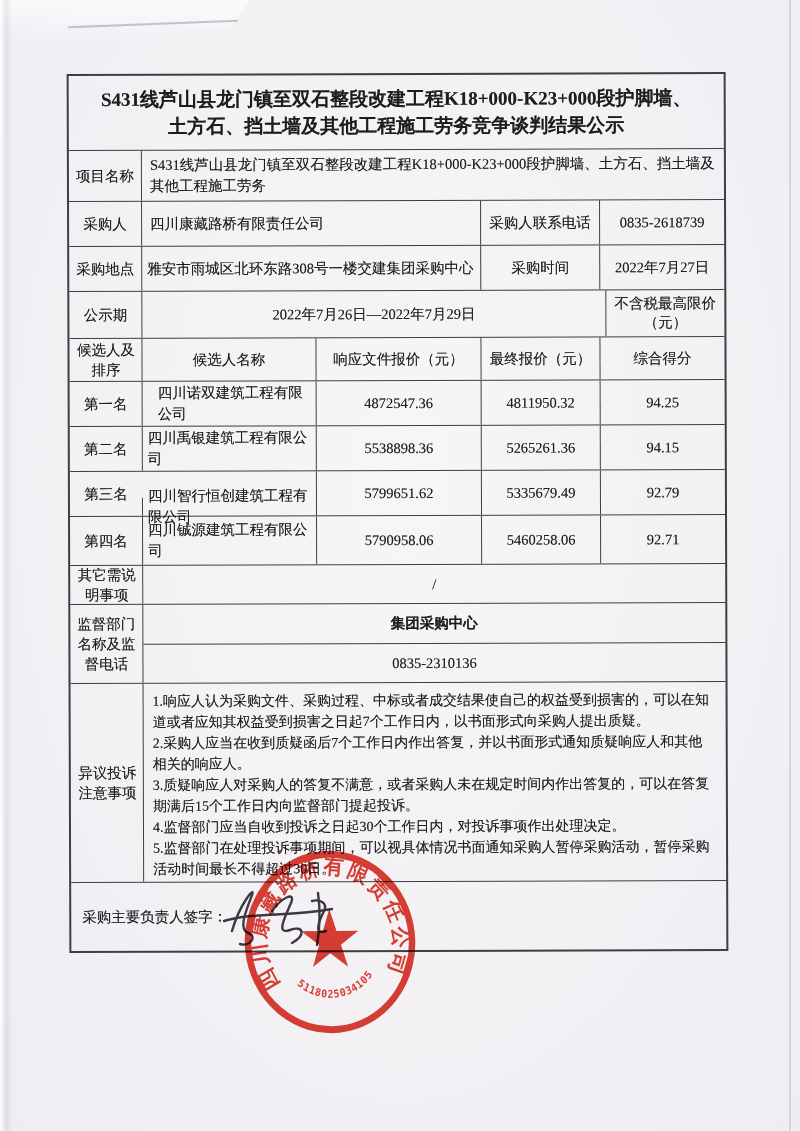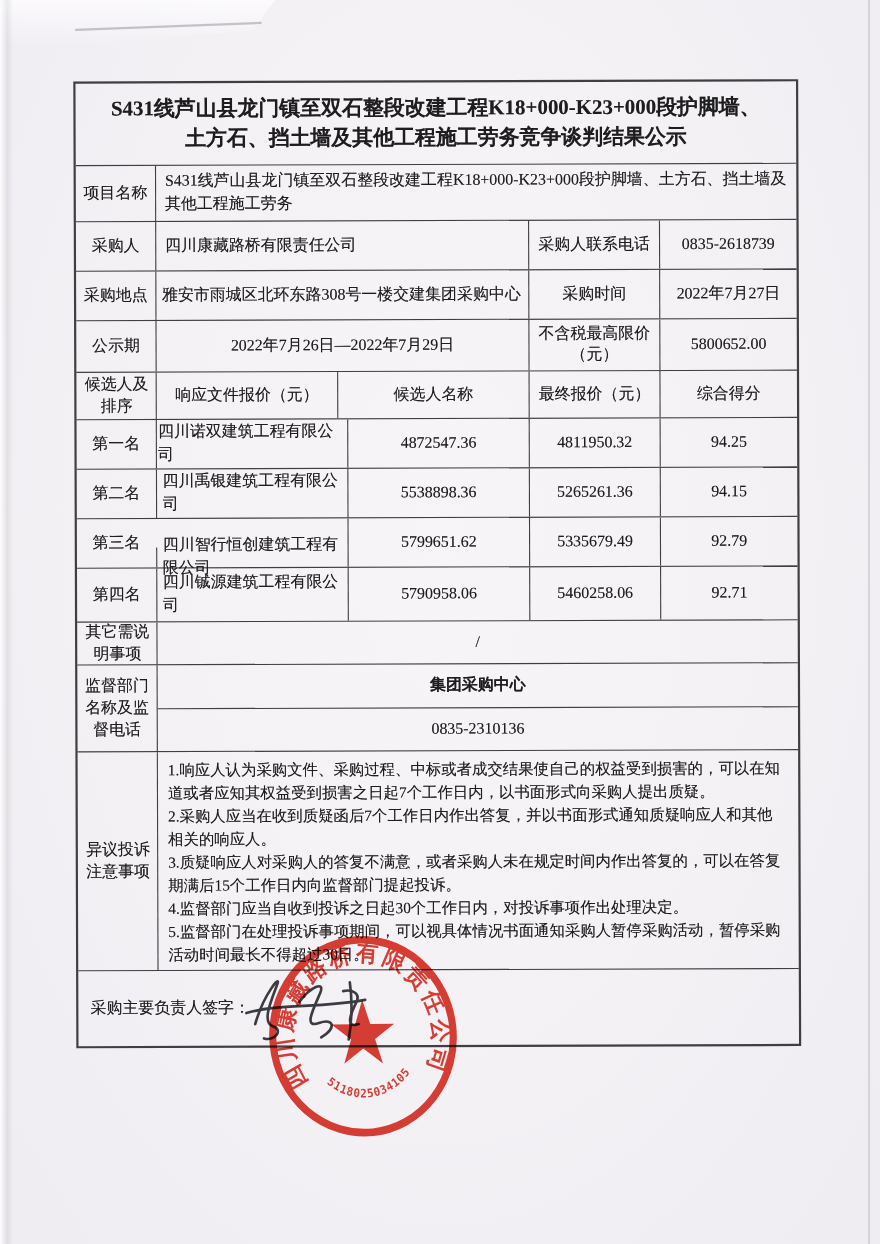--- a/index.html
+++ b/index.html
@@ -91,34 +91,33 @@
       <div class="cell w72">采购地点</div>
       <div class="cell grow left" style="padding-left:5px;">雅安市雨城区北环东路308号一楼交建集团采购中心</div>
       <div class="cell w119">采购时间</div>
       <div class="cell w125">2022年7月27日</div>
     </div>
 
     <div class="row h47">
       <div class="cell w72">公示期</div>
       <div class="cell grow">2022年7月26日—2022年7月29日</div>
       <div class="cell w119" style="line-height:19px;">不含税最高限价（元）</div>
-      <div class="cell w125">5800652.00</div>
     </div>
 
     <div class="row h43">
       <div class="cell w72 tleft">候选人及排序</div>
+      <div class="cell grow">候选人名称</div>
       <div class="cell w165">响应文件报价（元）</div>
-      <div class="cell grow">候选人名称</div>
       <div class="cell w119">最终报价（元）</div>
       <div class="cell w125">综合得分</div>
     </div>
 
     <div class="row h45">
       <div class="cell w72">第一名</div>
-      <div class="cell grow left" style="line-height:21px;padding-left:1px;">四川诺双建筑工程有限公司</div>
+      <div class="cell grow left" style="line-height:21px;padding-left:15px;">四川诺双建筑工程有限公司</div>
       <div class="cell w165">4872547.36</div>
       <div class="cell w119">4811950.32</div>
       <div class="cell w125">94.25</div>
     </div>
     <div class="row h45">
       <div class="cell w72">第二名</div>
       <div class="cell grow left" style="line-height:21px;padding-left:5px;">四川禹银建筑工程有限公司</div>
       <div class="cell w165">5538898.36</div>
       <div class="cell w119">5265261.36</div>
       <div class="cell w125">94.15</div>

